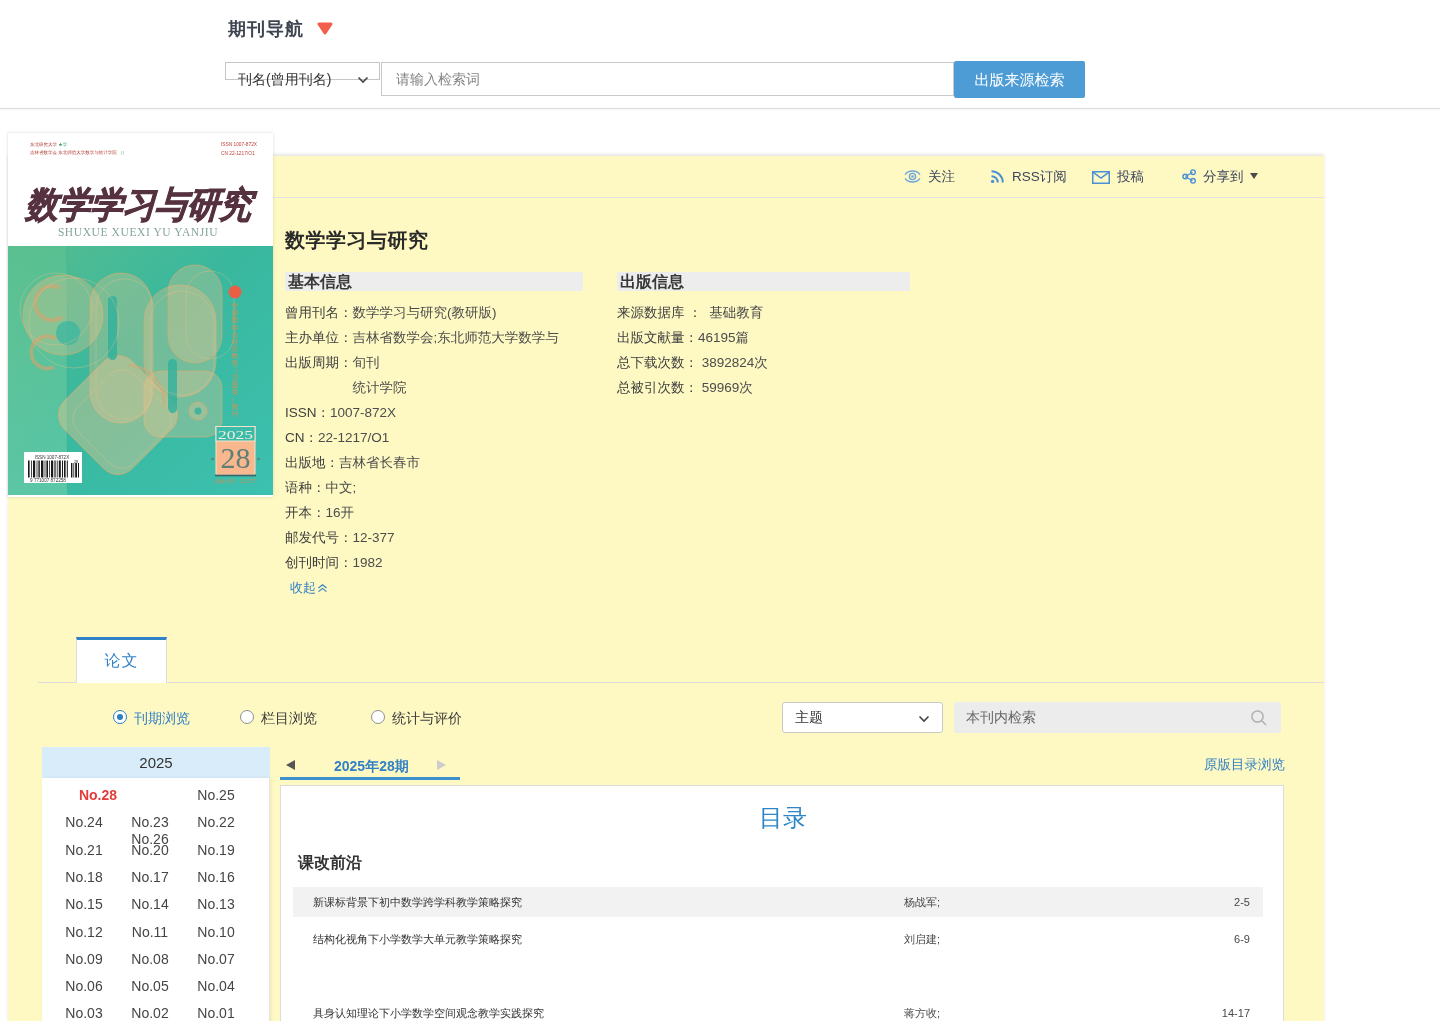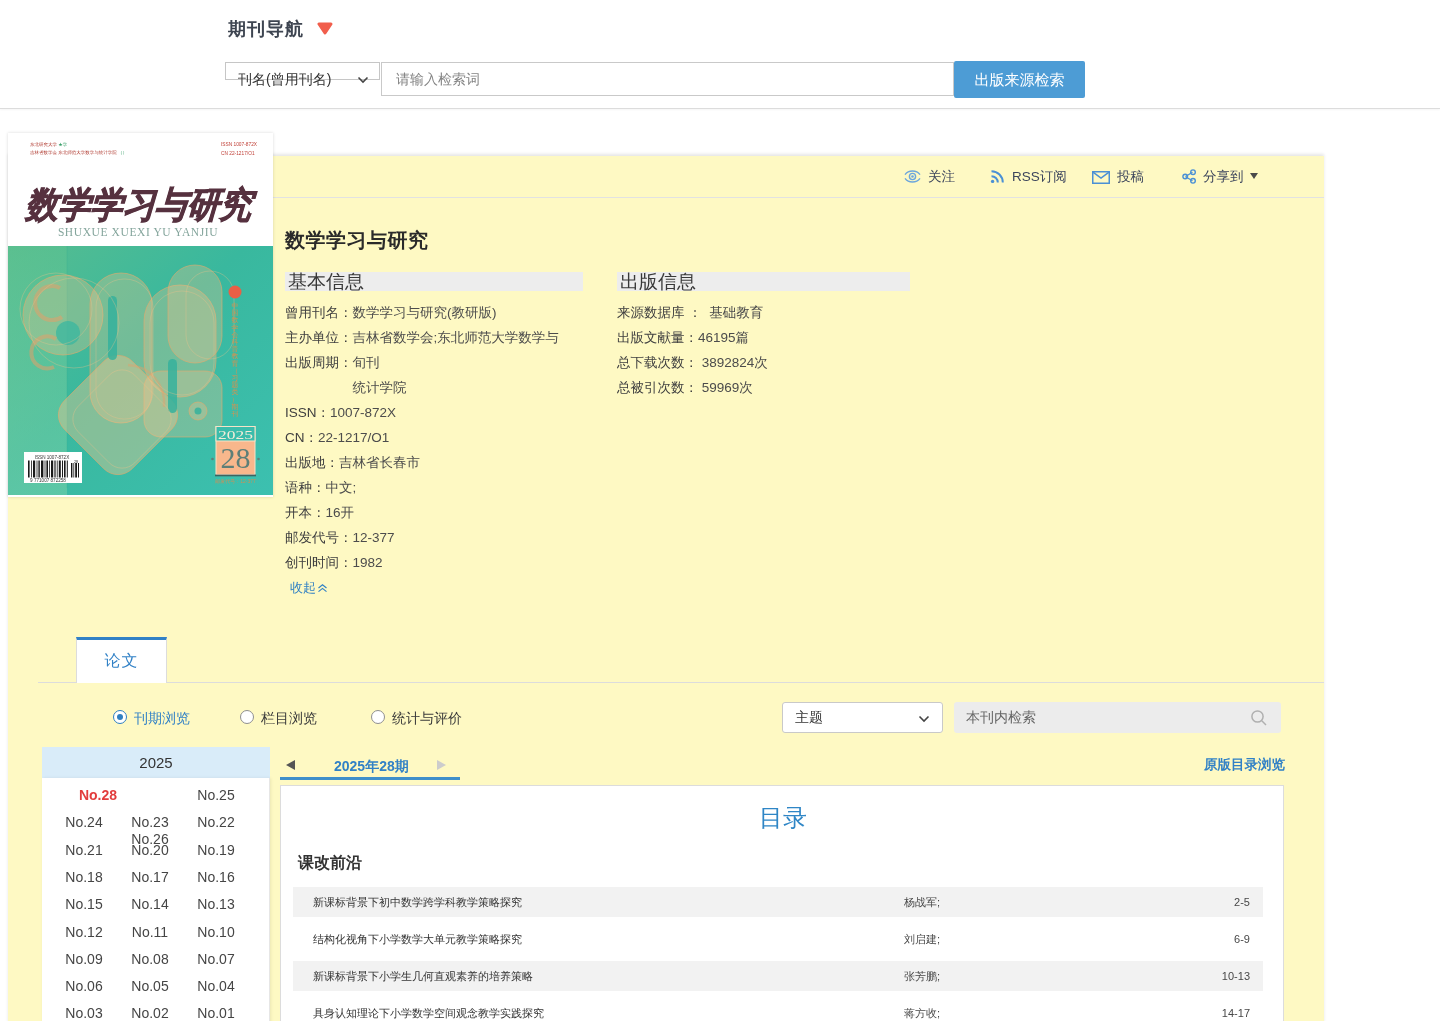--- a/index.html
+++ b/index.html
@@ -15,21 +15,21 @@
 #hd-btn{left:954px;top:61px;width:131px;height:37px;background:#4d9cd5;color:#fff;font-size:15px;text-align:center;line-height:37px;border-radius:2px;}
 #hd-line{left:0;top:108px;width:1440px;height:1px;background:#dcdcdc;box-shadow:0 1px 2px rgba(0,0,0,.06);}
 
 
 #wrap{left:8px;top:156px;width:1316px;height:868px;background:#fef9c3;box-shadow:0 -2px 3px rgba(0,0,0,.10);}
 
 #iconstrip{left:265px;top:0;width:1051px;height:42px;border-bottom:1px solid #e2e2e2;}
 .ic{position:absolute;top:0;height:42px;line-height:42px;font-size:13.5px;color:#3c455c;}
 .ic svg{vertical-align:-3px;margin-right:7px;}
 #jtitle{left:277px;top:71px;font-size:20px;font-weight:bold;color:#2a2a2a;letter-spacing:0.5px;}
-.infobar{top:116px;height:19px;background:#ededed;font-size:19px;font-weight:normal;color:#383838;line-height:19px;padding-left:3px;}
+.infobar{top:116px;height:19px;background:#ededed;font-size:16px;font-weight:bold;color:#383838;line-height:19px;padding-left:3px;}
 #bar1{left:277px;width:298px;}
 #bar2{left:609px;width:293px;}
 .il{font-size:13.5px;color:#4c4c4c;}
 .il div{height:25px;line-height:25px;white-space:pre;}
 #infoL{left:277px;top:144px;}
 #infoR{left:609px;top:144px;}
 .lab{color:#404040;}
 #shouqi{left:282px;top:423px;font-size:13px;color:#3181c4;}
 
 
@@ -49,21 +49,21 @@
 #yearbar{left:34px;top:591px;width:228px;height:31px;background:#d9ecf9;text-align:center;line-height:31px;font-size:15px;color:#333;}
 #yearpanel{left:34px;top:622px;width:228px;height:399px;background:#fff;border-right:1px solid #e6e6e6;box-shadow:1px 0 3px rgba(0,0,0,.08);}
 .no{position:absolute;width:66px;text-align:center;font-size:14px;color:#454545;}
 .no.cur{color:#e23d3d;font-weight:bold;text-align:right;}
 
 
 #navL{left:278px;top:604px;width:0;height:0;border-top:5.5px solid transparent;border-bottom:5.5px solid transparent;border-right:9px solid #555;}
 #navTxt{left:326px;top:602px;font-size:14px;font-weight:bold;color:#3181c6;}
 #navR{left:429px;top:604px;width:0;height:0;border-top:5.5px solid transparent;border-bottom:5.5px solid transparent;border-left:9px solid #ccc;}
 #navUl{left:272px;top:621px;width:180px;height:3px;background:#3f8fca;}
-#origcat{left:1196px;top:600px;font-size:13.5px;font-weight:bold;color:#3181c6;}
+#origcat{left:1196px;top:600px;font-size:13.5px;font-weight:normal;color:#3181c6;}
 
 
 #toc{left:272px;top:629px;width:1004px;height:392px;background:#fff;border:1px solid #dcdcdc;}
 #mulu{position:absolute;left:0;top:16px;width:1004px;text-align:center;font-size:24px;color:#2f86c6;}
 #sect{position:absolute;left:17px;top:67px;font-size:16px;font-weight:bold;color:#333;}
 .row{position:absolute;left:12px;width:970px;height:30px;font-size:11px;color:#333;}
 .row.odd{background:#f2f2f2;}
 .row .t{position:absolute;left:20px;top:0;line-height:30px;color:#333;}
 .row .a{position:absolute;left:611px;top:0;line-height:30px;color:#474747;}
 .row .p{position:absolute;right:13px;top:0;line-height:30px;color:#474747;}
@@ -213,25 +213,20 @@
     <div class="row odd" style="top:101px;">
         <span class="t">新课标背景下初中数学跨学科教学策略探究</span>
         <span class="a">杨战军;</span>
         <span class="p">2-5</span>
       </div>
     <div class="row" style="top:138px;">
         <span class="t">结构化视角下小学数学大单元教学策略探究</span>
         <span class="a">刘启建;</span>
         <span class="p">6-9</span>
       </div>
-    <div class="row odd" style="top:175px;">
-        <span class="t">新课标背景下小学生几何直观素养的培养策略</span>
-        <span class="a">张芳鹏;</span>
-        <span class="p">10-13</span>
-      </div>
     <div class="row" style="top:212px;">
         <span class="t">具身认知理论下小学数学空间观念教学实践探究</span>
         <span class="a">蒋方收;</span>
         <span class="p">14-17</span>
       </div>
   </div>
 </div>
 
 <div class="abs" id="cover" style="left:8px;top:133px;width:265px;height:364px;background:#fff;box-shadow:0 0 3px rgba(0,0,0,.15);">
 <svg width="265" height="364" viewBox="0 0 265 364">

